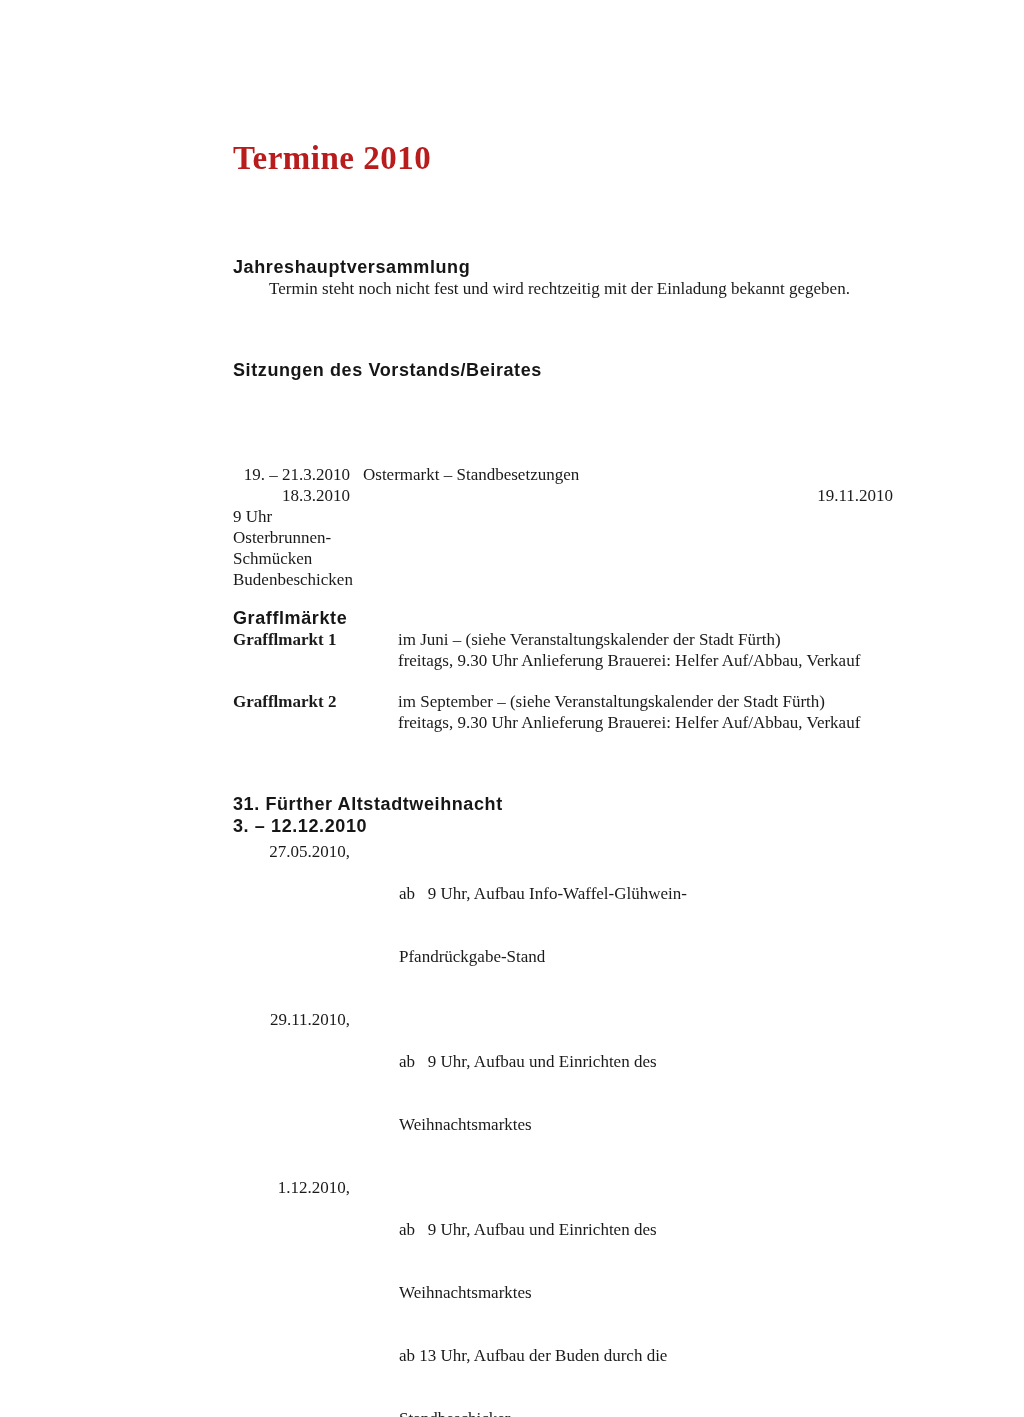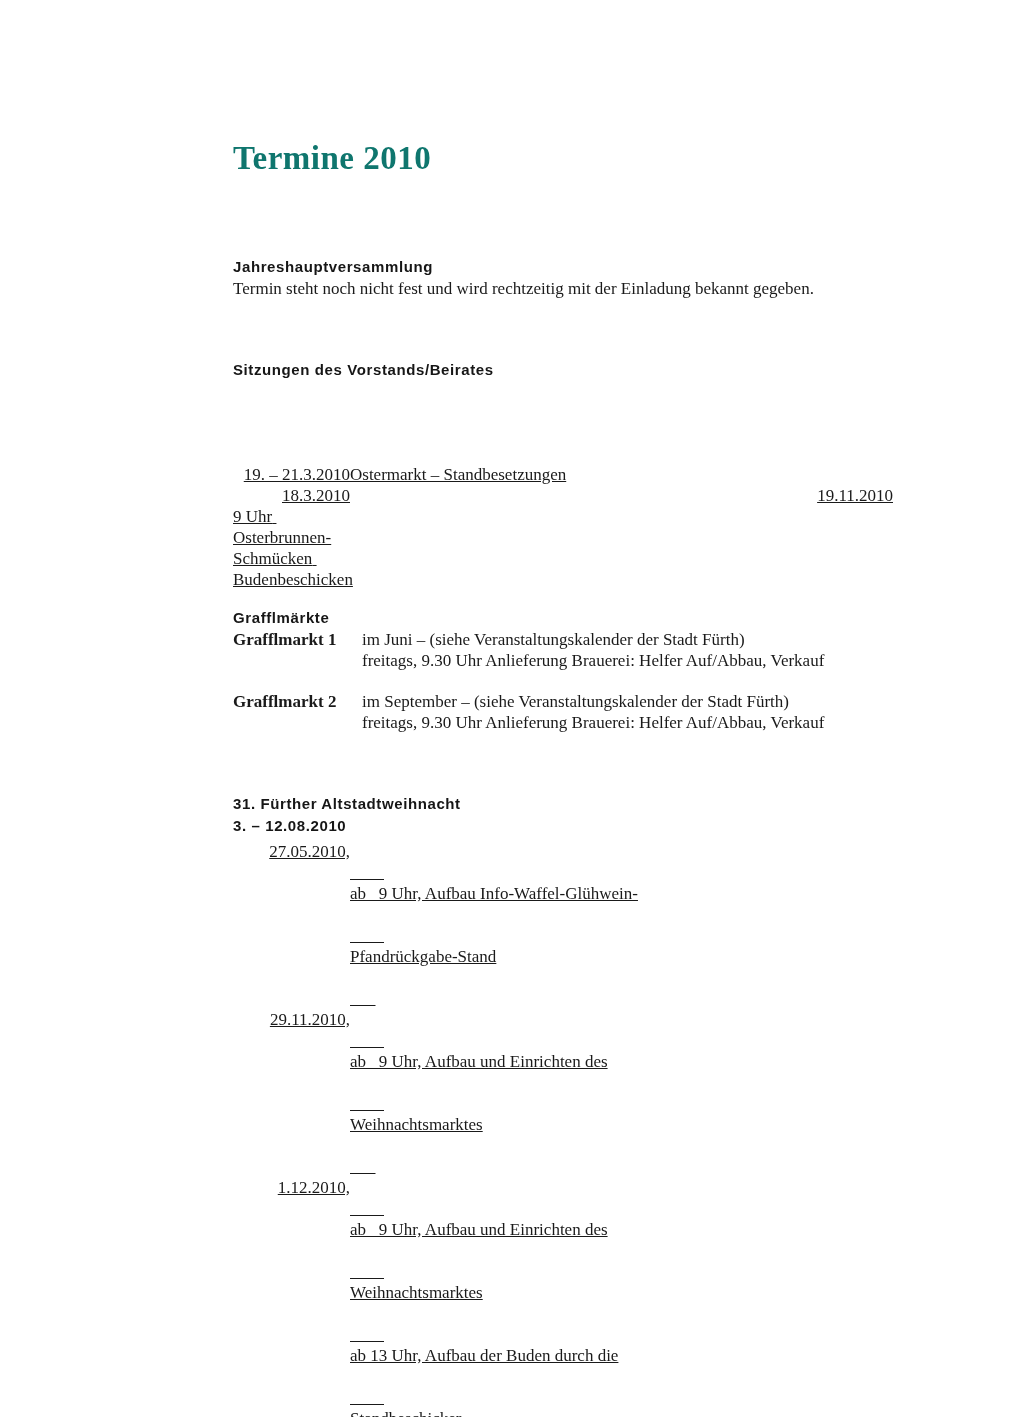--- a/index.html
+++ b/index.html
@@ -15,47 +15,48 @@
   }
   .doc-title {
     position: absolute;
     left: 233px;
     top: 138px;
     font-family: "Liberation Serif", serif;
     font-weight: bold;
     font-size: 33px;
     line-height: 40px;
     letter-spacing: 0.5px;
-    color: #0f766e;
+    color: #b91c1c;
   }
   .sec { position: absolute; left: 233px; width: 660px; }
   .sec h2 {
     font-family: "Liberation Sans", sans-serif;
     font-weight: bold;
-    font-size: 15px;
+    font-size: 18px;
     line-height: 22px;
     letter-spacing: 0.6px;
     color: #161616;
     margin: 0;
   }
   .sec p, .sec .line {
     font-family: "Liberation Serif", serif;
     font-size: 17px;
     line-height: 21px;
     color: #1a1a1a;
     white-space: pre-wrap;
+    margin-left: 36px;
   }
   
   .evtable {
     display: grid;
     grid-template-columns: 117px auto;
+    column-gap: 13px;
     font-size: 17px;
     line-height: 21px;
     margin-top: 2px;
-    text-decoration: underline;
   }
   .evtable .date { text-align: right; white-space: pre-wrap; }
   .evtable .desc { white-space: pre-wrap; }
   
   .gtable {
     display: grid;
     grid-template-columns: 129px auto;
     font-size: 17px;
     line-height: 21px;
   }
@@ -102,21 +103,21 @@
       <div class="glabel">Grafflmarkt 2</div>
       <div class="gdesc">
         <div class="line">im September – (siehe Veranstaltungskalender der Stadt Fürth)</div>
         <div class="line">freitags, 9.30 Uhr Anlieferung Brauerei: Helfer Auf/Abbau, Verkauf</div>
       </div>
     </div>
   </section>
 
   <section class="sec" style="top:793px">
     <h2>31. Fürther Altstadtweihnacht</h2>
-    <h2>3. – 12.08.2010</h2>
+    <h2>3. – 12.12.2010</h2>
     <div class="evtable altrows">
 
       <div class="date">27.05.2010,</div>
       <div class="desc">
         <div class="line">ab   9 Uhr, Aufbau Info-Waffel-Glühwein-</div>
         <div class="line">Pfandrückgabe-Stand</div>
       </div>
 
       <div class="date">29.11.2010,</div>
       <div class="desc">

